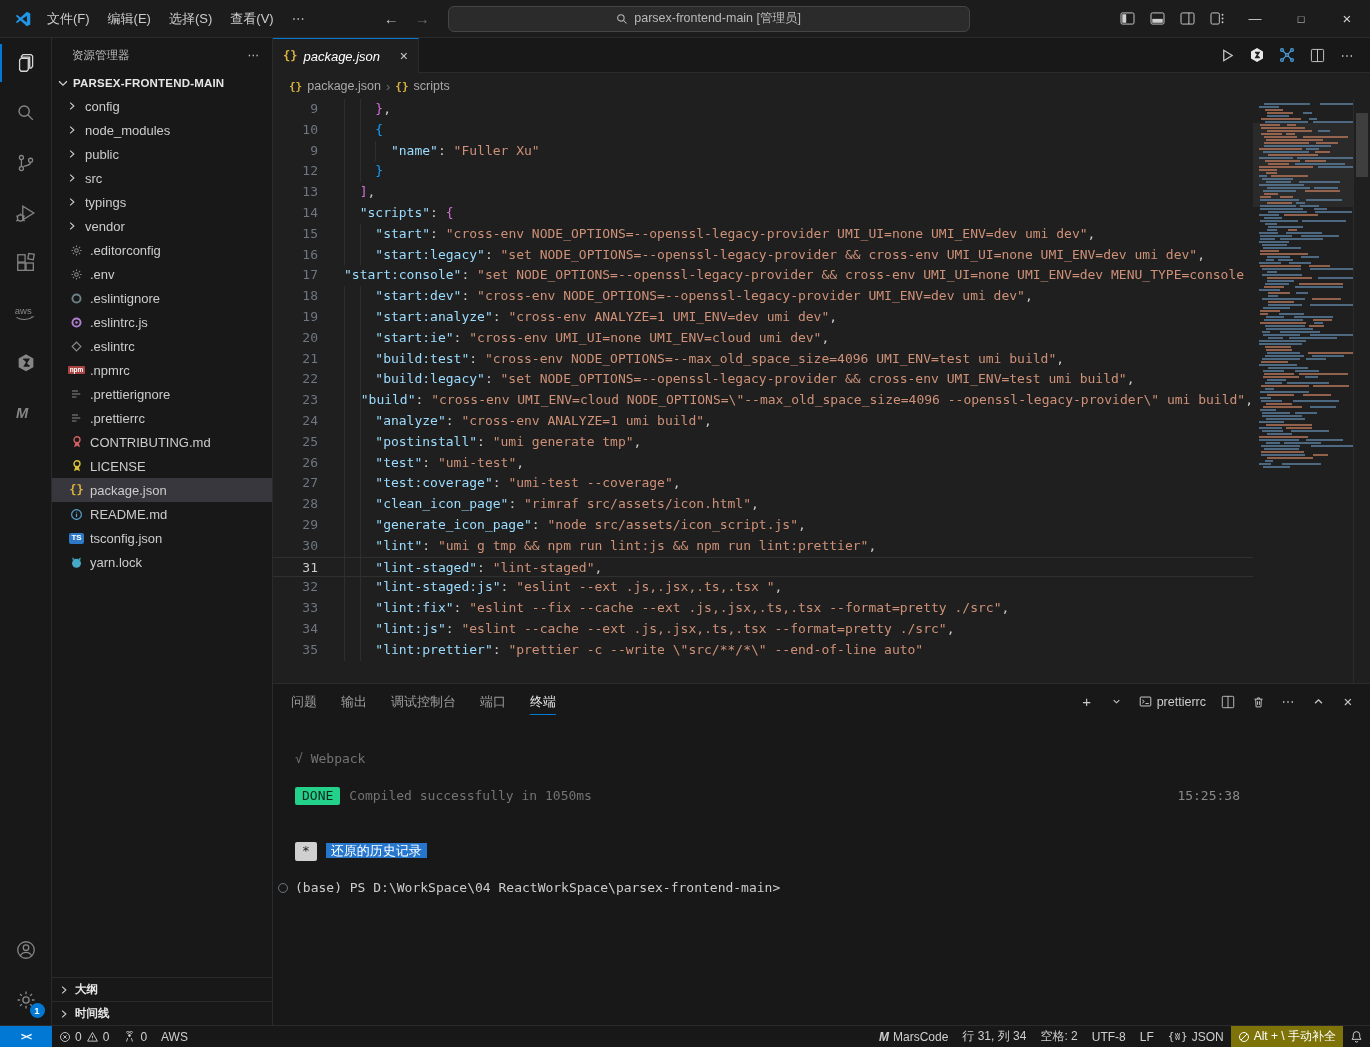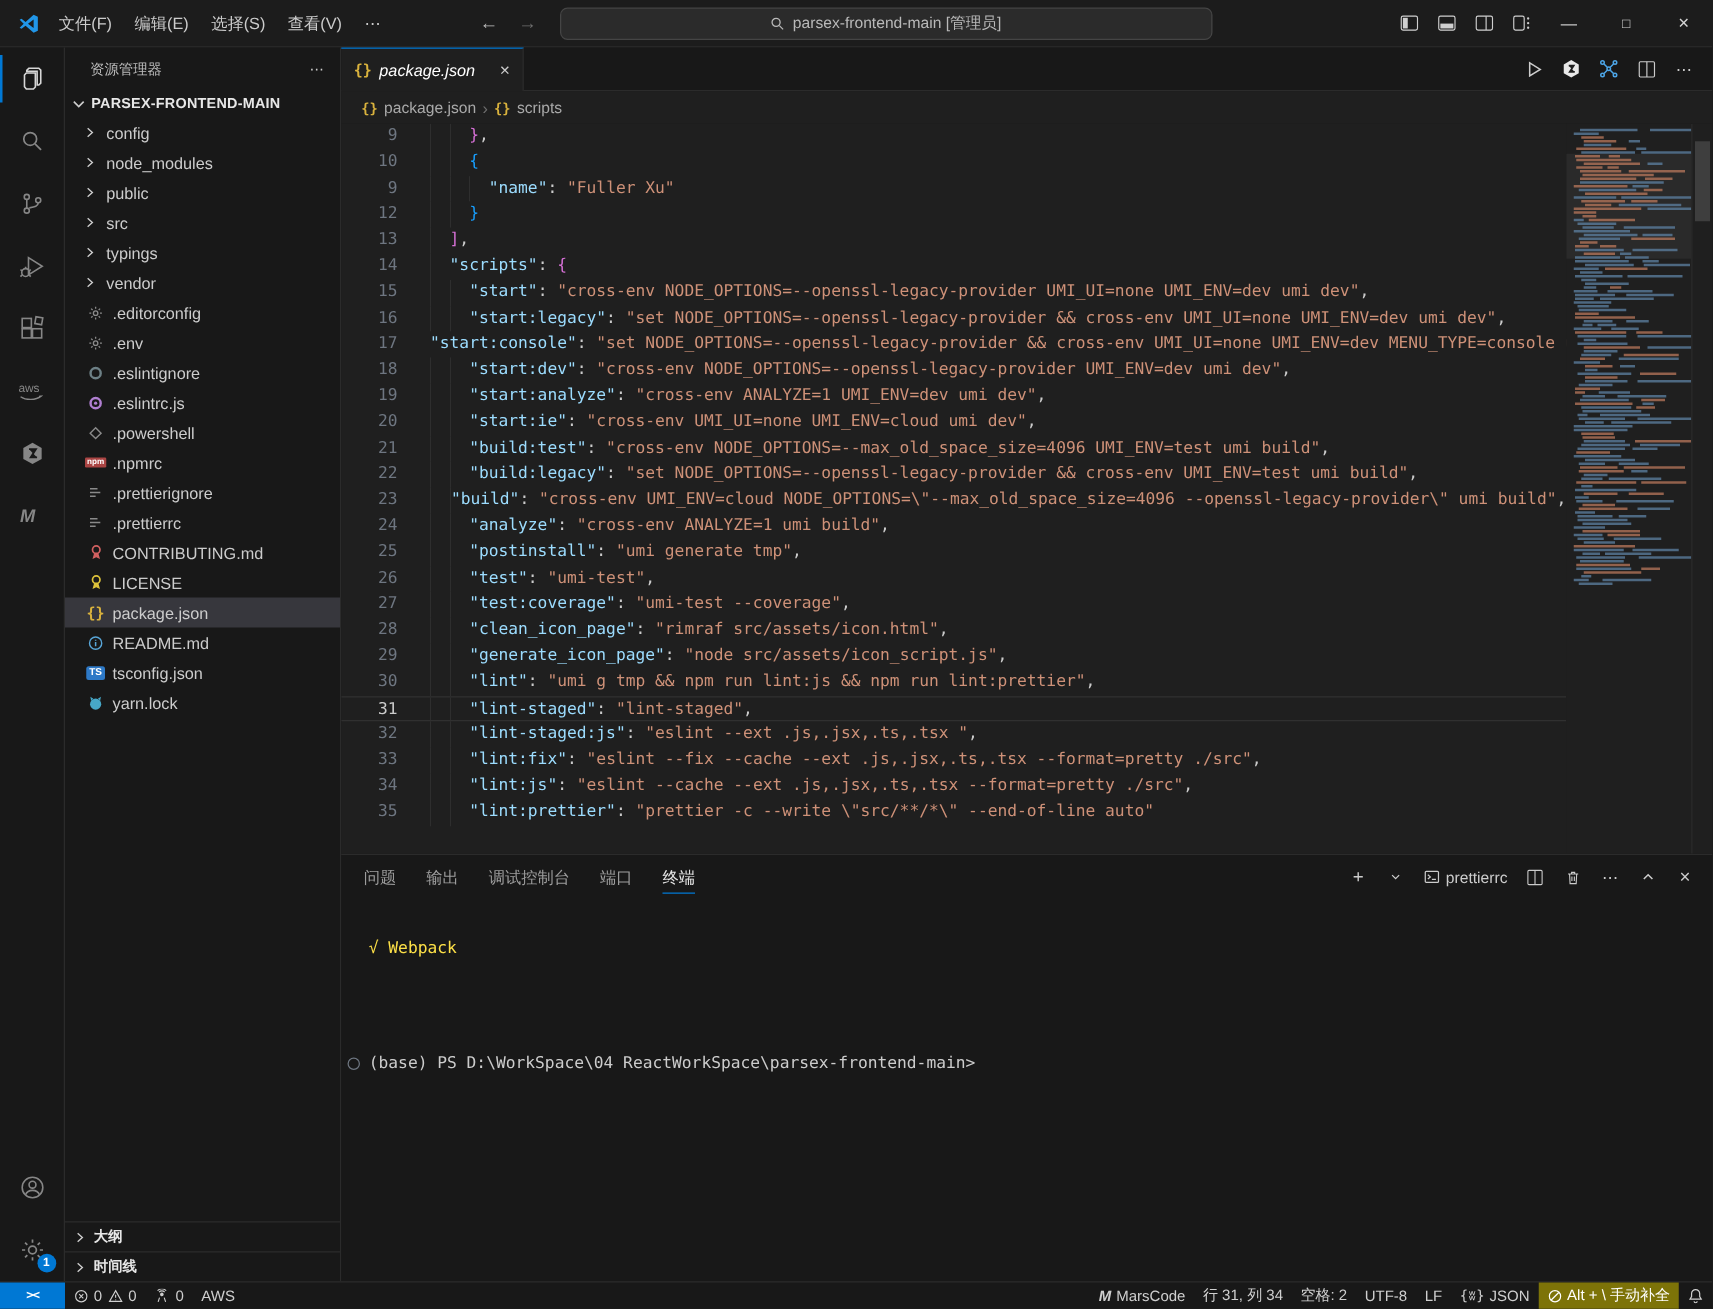--- a/index.html
+++ b/index.html
@@ -87,21 +87,21 @@
   .ptab.active::after{content:"";position:absolute;left:0;right:0;bottom:4px;height:1px;background:var(--accent);}
   #panel-actions{margin-left:auto;display:flex;align-items:center;gap:2px;color:#ccc;}
   .pa{height:26px;min-width:22px;display:flex;align-items:center;justify-content:center;padding:0 3px;}
   #ps-item{display:flex;align-items:center;gap:5px;font-size:12.5px;color:#ccc;padding:0 6px;}
   #term{flex:1;padding:12px 0 0 22px;font-family:"DejaVu Sans Mono",monospace;font-size:13px;position:relative;overflow:hidden;}
   .trow{height:18.5px;line-height:18.5px;white-space:pre;position:relative;}
   .tbadge{display:inline-block;padding:0 7px;border-radius:2px;margin-right:9px;}
   .tb-blue{background:#2472c8;color:#fff;}
   .tb-green{background:#23d18b;color:#10281c;}
   .tb-gray{background:#d0d0d0;color:#222;}
-  .t-cyan{color:#29b8db;} .t-green{color:#fde047;} .t-fg{color:#cccccc;}
+  .t-cyan{color:#29b8db;} .t-green{color:#737373;} .t-fg{color:#cccccc;}
   .t-hl{background:#2576cc;color:#fff;padding:0 5px;}
   .t-time{position:absolute;right:130px;top:0;color:#8a8a8a;}
   .t-circ{position:absolute;left:-17px;top:4px;width:10px;height:10px;border:1px solid #6e7681;border-radius:50%;box-sizing:border-box;}
 
   
   #statusbar{position:absolute;left:0;bottom:0;width:1370px;height:22px;background:#181818;border-top:1px solid #2b2b2b;
     box-sizing:border-box;display:flex;align-items:center;font-size:12px;color:#cfcfcf;}
   .sb-item{display:flex;align-items:center;gap:4px;padding:0 7px;height:22px;white-space:nowrap;}
   #sb-remote{background:var(--accent);color:#fff;width:38px;justify-content:center;font-weight:bold;
     font-size:10px;letter-spacing:-1px;font-family:"DejaVu Sans Mono",monospace;}
@@ -340,21 +340,21 @@
             </svg>
           </span>
           <span class="label">.eslintrc.js</span>
         </div>
         <div class="tree-row file">
           <span class="fw">
             <svg width="13" height="13" viewBox="0 0 16 16">
               <rect x="4.2" y="4.2" width="7.6" height="7.6" fill="none" stroke="#8a8a8a" stroke-width="1.4" transform="rotate(45 8 8)"></rect>
             </svg>
           </span>
-          <span class="label">.powershell</span>
+          <span class="label">.eslintrc</span>
         </div>
         <div class="tree-row file">
           <span class="fw">
             <span class="npm-chip">npm</span>
           </span>
           <span class="label">.npmrc</span>
         </div>
         <div class="tree-row file">
           <span class="fw">
             <svg width="13" height="12" viewBox="0 0 16 16" stroke="#8a8a8a" stroke-width="1.6">
@@ -999,22 +999,24 @@
                 <path d="m3 10.5 5-5 5 5"></path>
               </svg>
           </span>
           <span class="pa" style="font-size:15px">×</span>
         </div>
       </div>
       <div id="term">
           <div class="trow"></div>
           <div class="trow"><span class="t-green">√ Webpack</span></div>
           <div class="trow"></div>
+          <div class="trow"><span class="tbadge tb-green">DONE</span><span class="t-green">Compiled successfully in 1050ms</span><span class="t-time">15:25:38</span></div>
           <div class="trow"></div>
           <div class="trow"></div>
+          <div class="trow"><span class="tbadge tb-gray">*</span><span class="t-hl">还原的历史记录</span></div>
           <div class="trow"></div>
           <div class="trow"><span class="t-circ"></span><span class="t-fg">(base) PS D:\WorkSpace\04 ReactWorkSpace\parsex-frontend-main&gt;</span></div>
         </div>
     </div>
   </div>
 
   <div id="statusbar">
     <div class="sb-item" id="sb-remote">&gt;&lt;</div>
     <div class="sb-item">
       <svg width="12" height="12" viewBox="0 0 16 16" fill="none" stroke="#cfcfcf" stroke-width="1.2">

